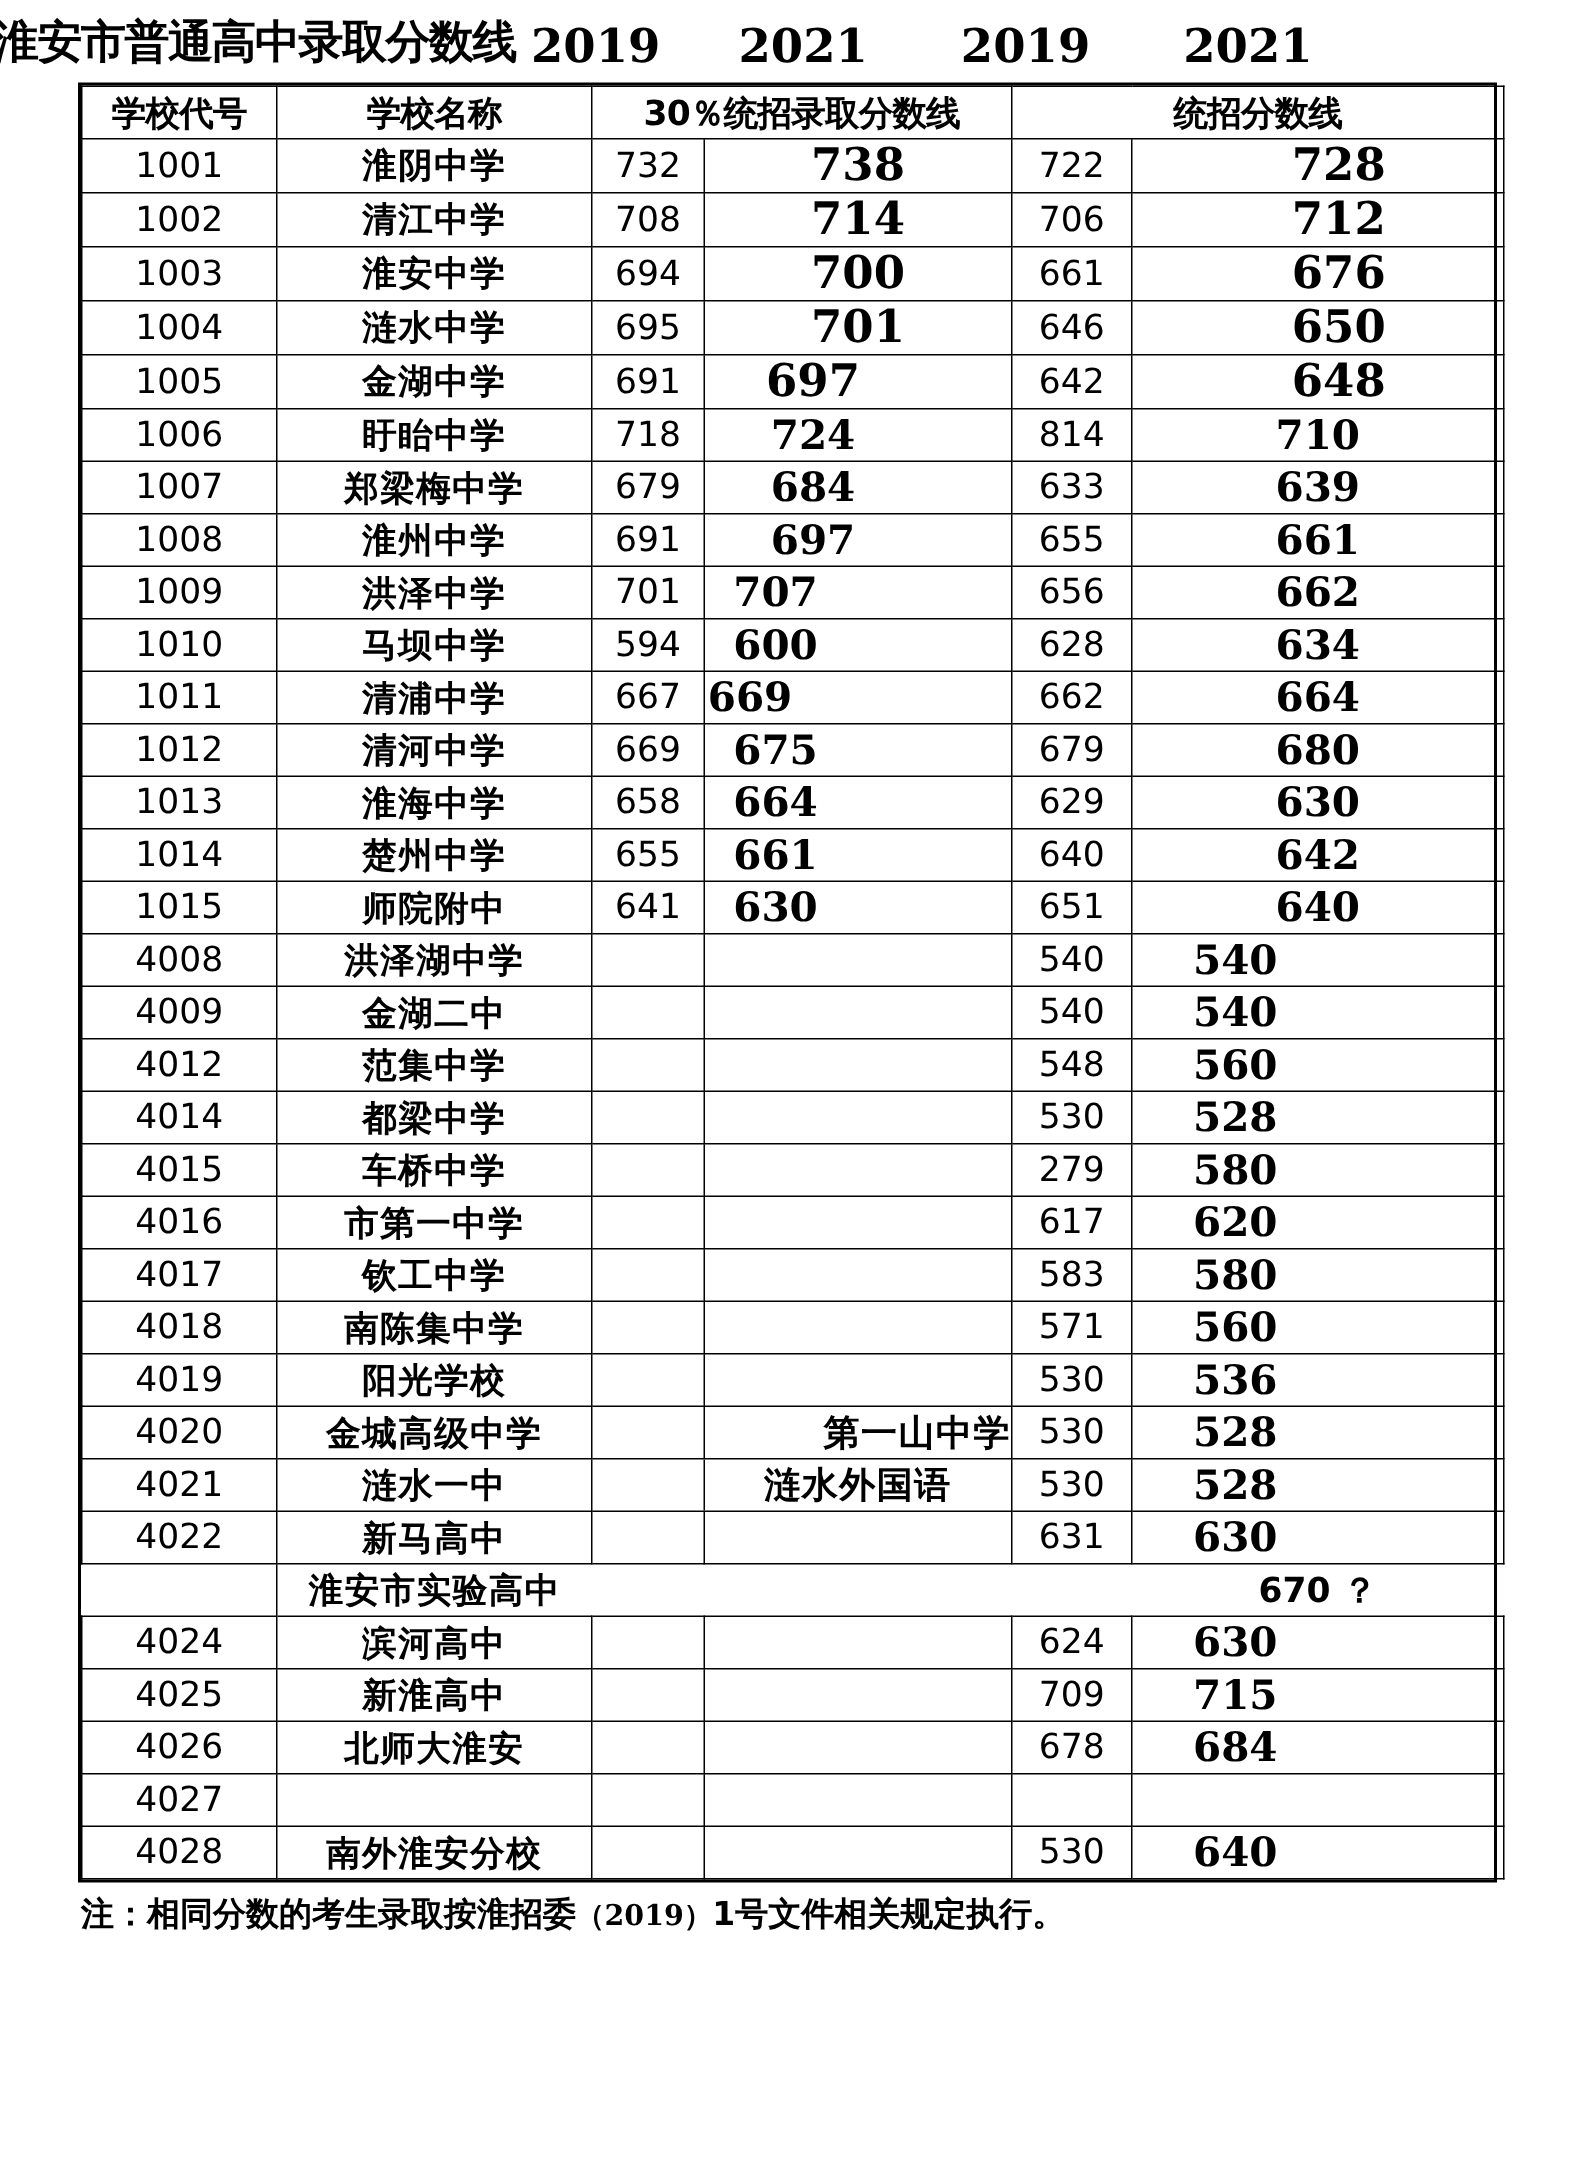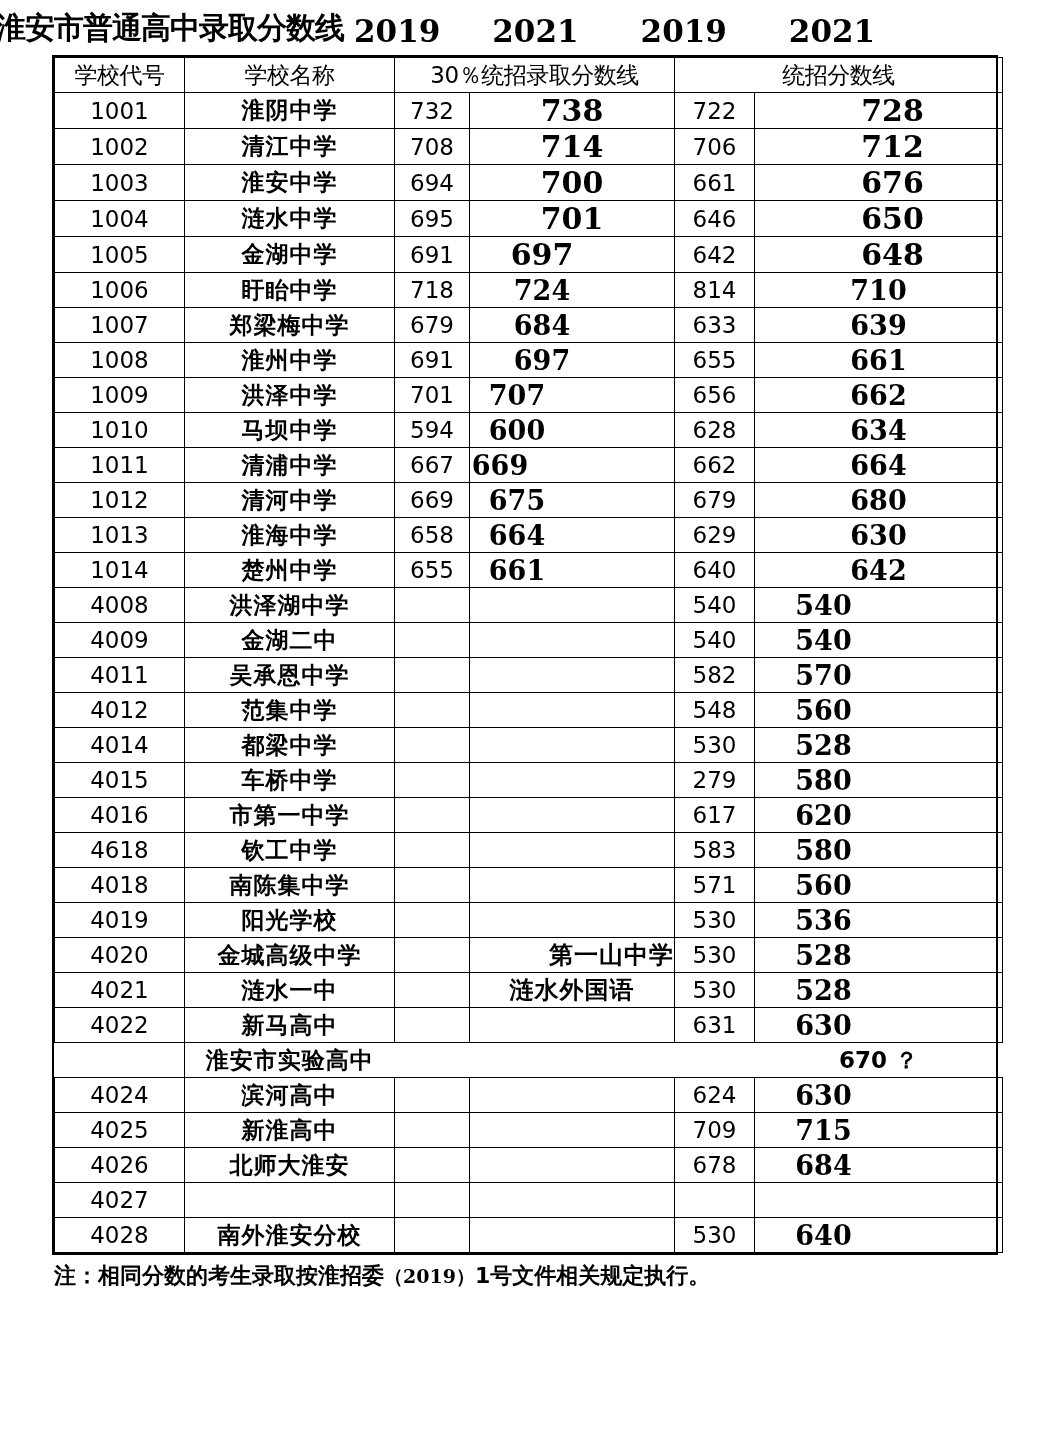--- a/index.html
+++ b/index.html
@@ -62,21 +62,21 @@
   }
   col.c-code  { width: 130px; }
   col.c-name  { width: 210px; }
   col.c-s30a  { width: 75px; }
   col.c-s30b  { width: 205px; }
   col.c-tza   { width: 80px; }
   col.c-tzb   { width: 248px; }
 
   .hdr td {
     font-size: 23px;
-    font-weight: normal;
+    font-weight: bold;
     letter-spacing: -0.5px;
   }
   .code-cell {
     font-family: "DejaVu Serif", "Liberation Serif", serif;
     font-size: 24px;
   }
   .name-cell {
     font-weight: bold;
     font-size: 24px;
     letter-spacing: 1px;
@@ -261,44 +261,44 @@
         </tr>
         <tr>
           <td class="code-cell">1014</td>
           <td class="name-cell">楚州中学</td>
           <td class="old-val">655</td>
           <td><span class="new-val nudge-l2">661</span></td>
           <td class="old-val">640</td>
           <td><span class="new-val nudge-0">642</span></td>
         </tr>
         <tr>
+          <td class="code-cell">1015</td>
+          <td class="name-cell">师院附中</td>
+          <td class="old-val">641</td>
+          <td><span class="new-val nudge-l2">630</span></td>
+          <td class="old-val">651</td>
+          <td><span class="new-val nudge-0">640</span></td>
+        </tr>
+        <tr>
           <td class="code-cell">4008</td>
           <td class="name-cell">洪泽湖中学</td>
           <td class="old-val blank-cell"></td>
           <td></td>
           <td class="old-val">540</td>
           <td><span class="new-val nudge-l2">540</span></td>
         </tr>
         <tr>
           <td class="code-cell">4009</td>
           <td class="name-cell">金湖二中</td>
           <td class="old-val blank-cell"></td>
           <td></td>
           <td class="old-val">540</td>
           <td><span class="new-val nudge-l2">540</span></td>
         </tr>
         <tr>
-          <td class="code-cell">4011</td>
-          <td class="name-cell">吴承恩中学</td>
-          <td class="old-val blank-cell"></td>
-          <td></td>
-          <td class="old-val">582</td>
-          <td><span class="new-val nudge-l2">570</span></td>
-        </tr>
-        <tr>
           <td class="code-cell">4012</td>
           <td class="name-cell">范集中学</td>
           <td class="old-val blank-cell"></td>
           <td></td>
           <td class="old-val">548</td>
           <td><span class="new-val nudge-l2">560</span></td>
         </tr>
         <tr>
           <td class="code-cell">4014</td>
           <td class="name-cell">都梁中学</td>
@@ -317,21 +317,21 @@
         </tr>
         <tr>
           <td class="code-cell">4016</td>
           <td class="name-cell">市第一中学</td>
           <td class="old-val blank-cell"></td>
           <td></td>
           <td class="old-val">617</td>
           <td><span class="new-val nudge-l2">620</span></td>
         </tr>
         <tr>
-          <td class="code-cell">4618</td>
+          <td class="code-cell">4017</td>
           <td class="name-cell">钦工中学</td>
           <td class="old-val blank-cell"></td>
           <td></td>
           <td class="old-val">583</td>
           <td><span class="new-val nudge-l2">580</span></td>
         </tr>
         <tr>
           <td class="code-cell">4018</td>
           <td class="name-cell">南陈集中学</td>
           <td class="old-val blank-cell"></td>

